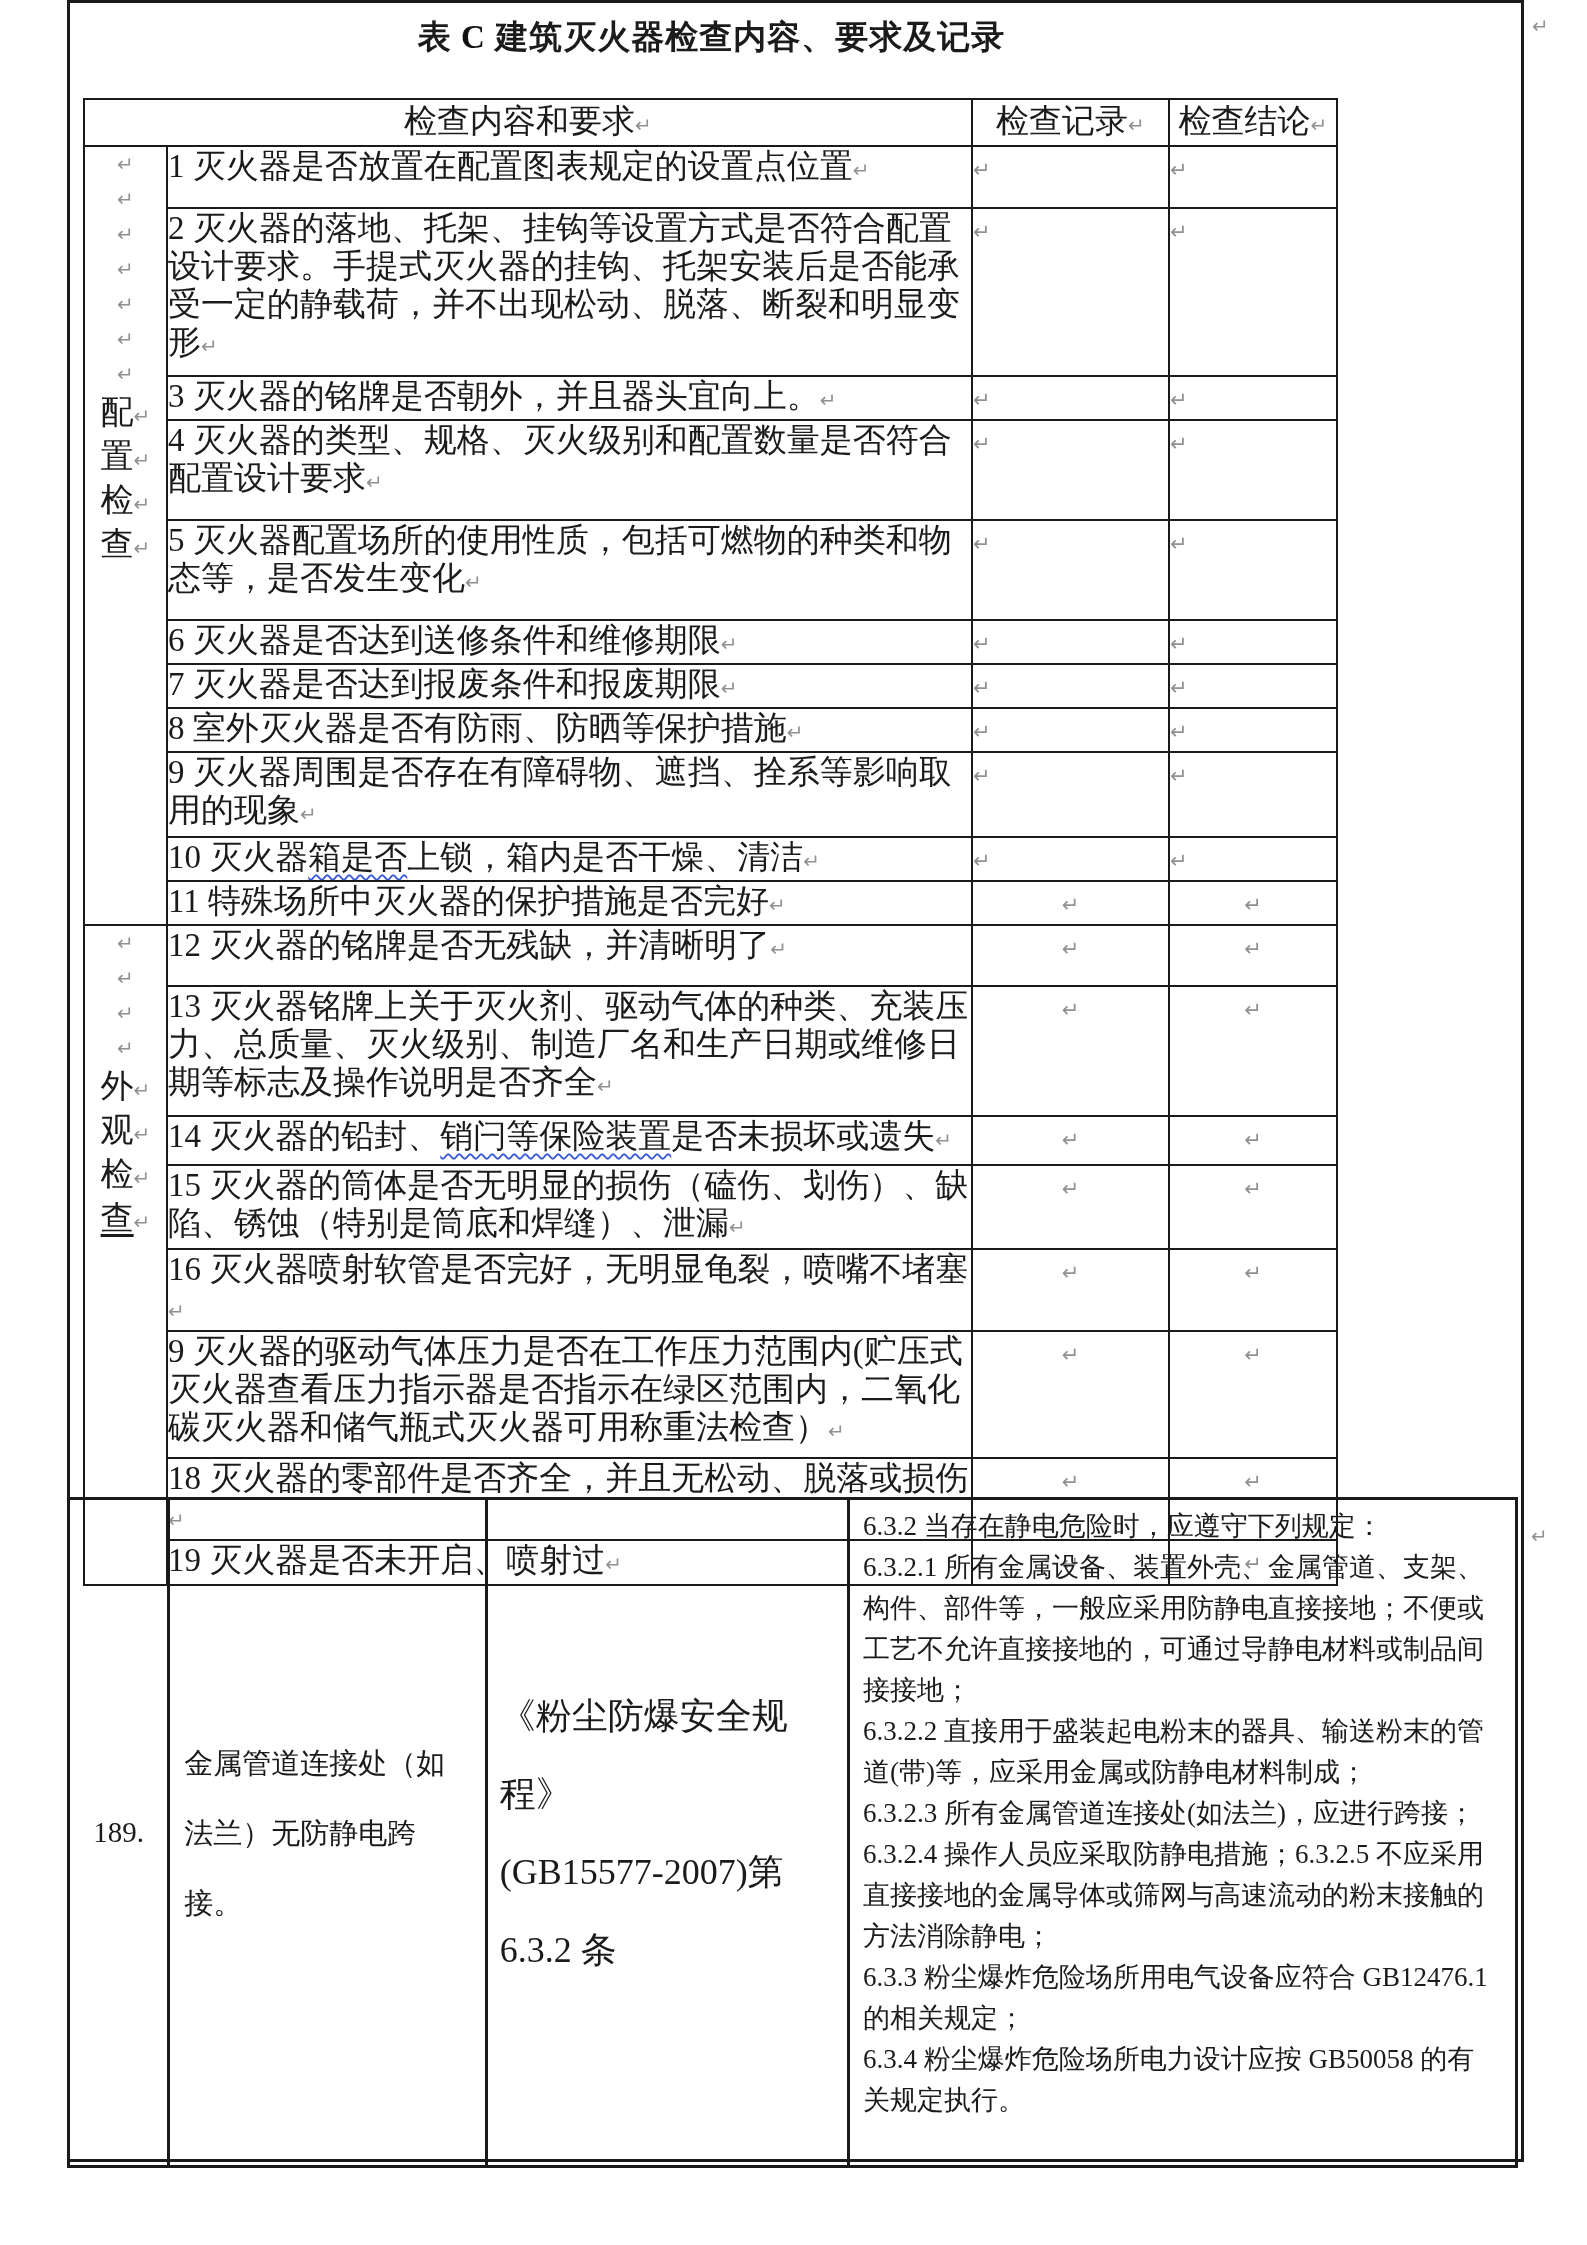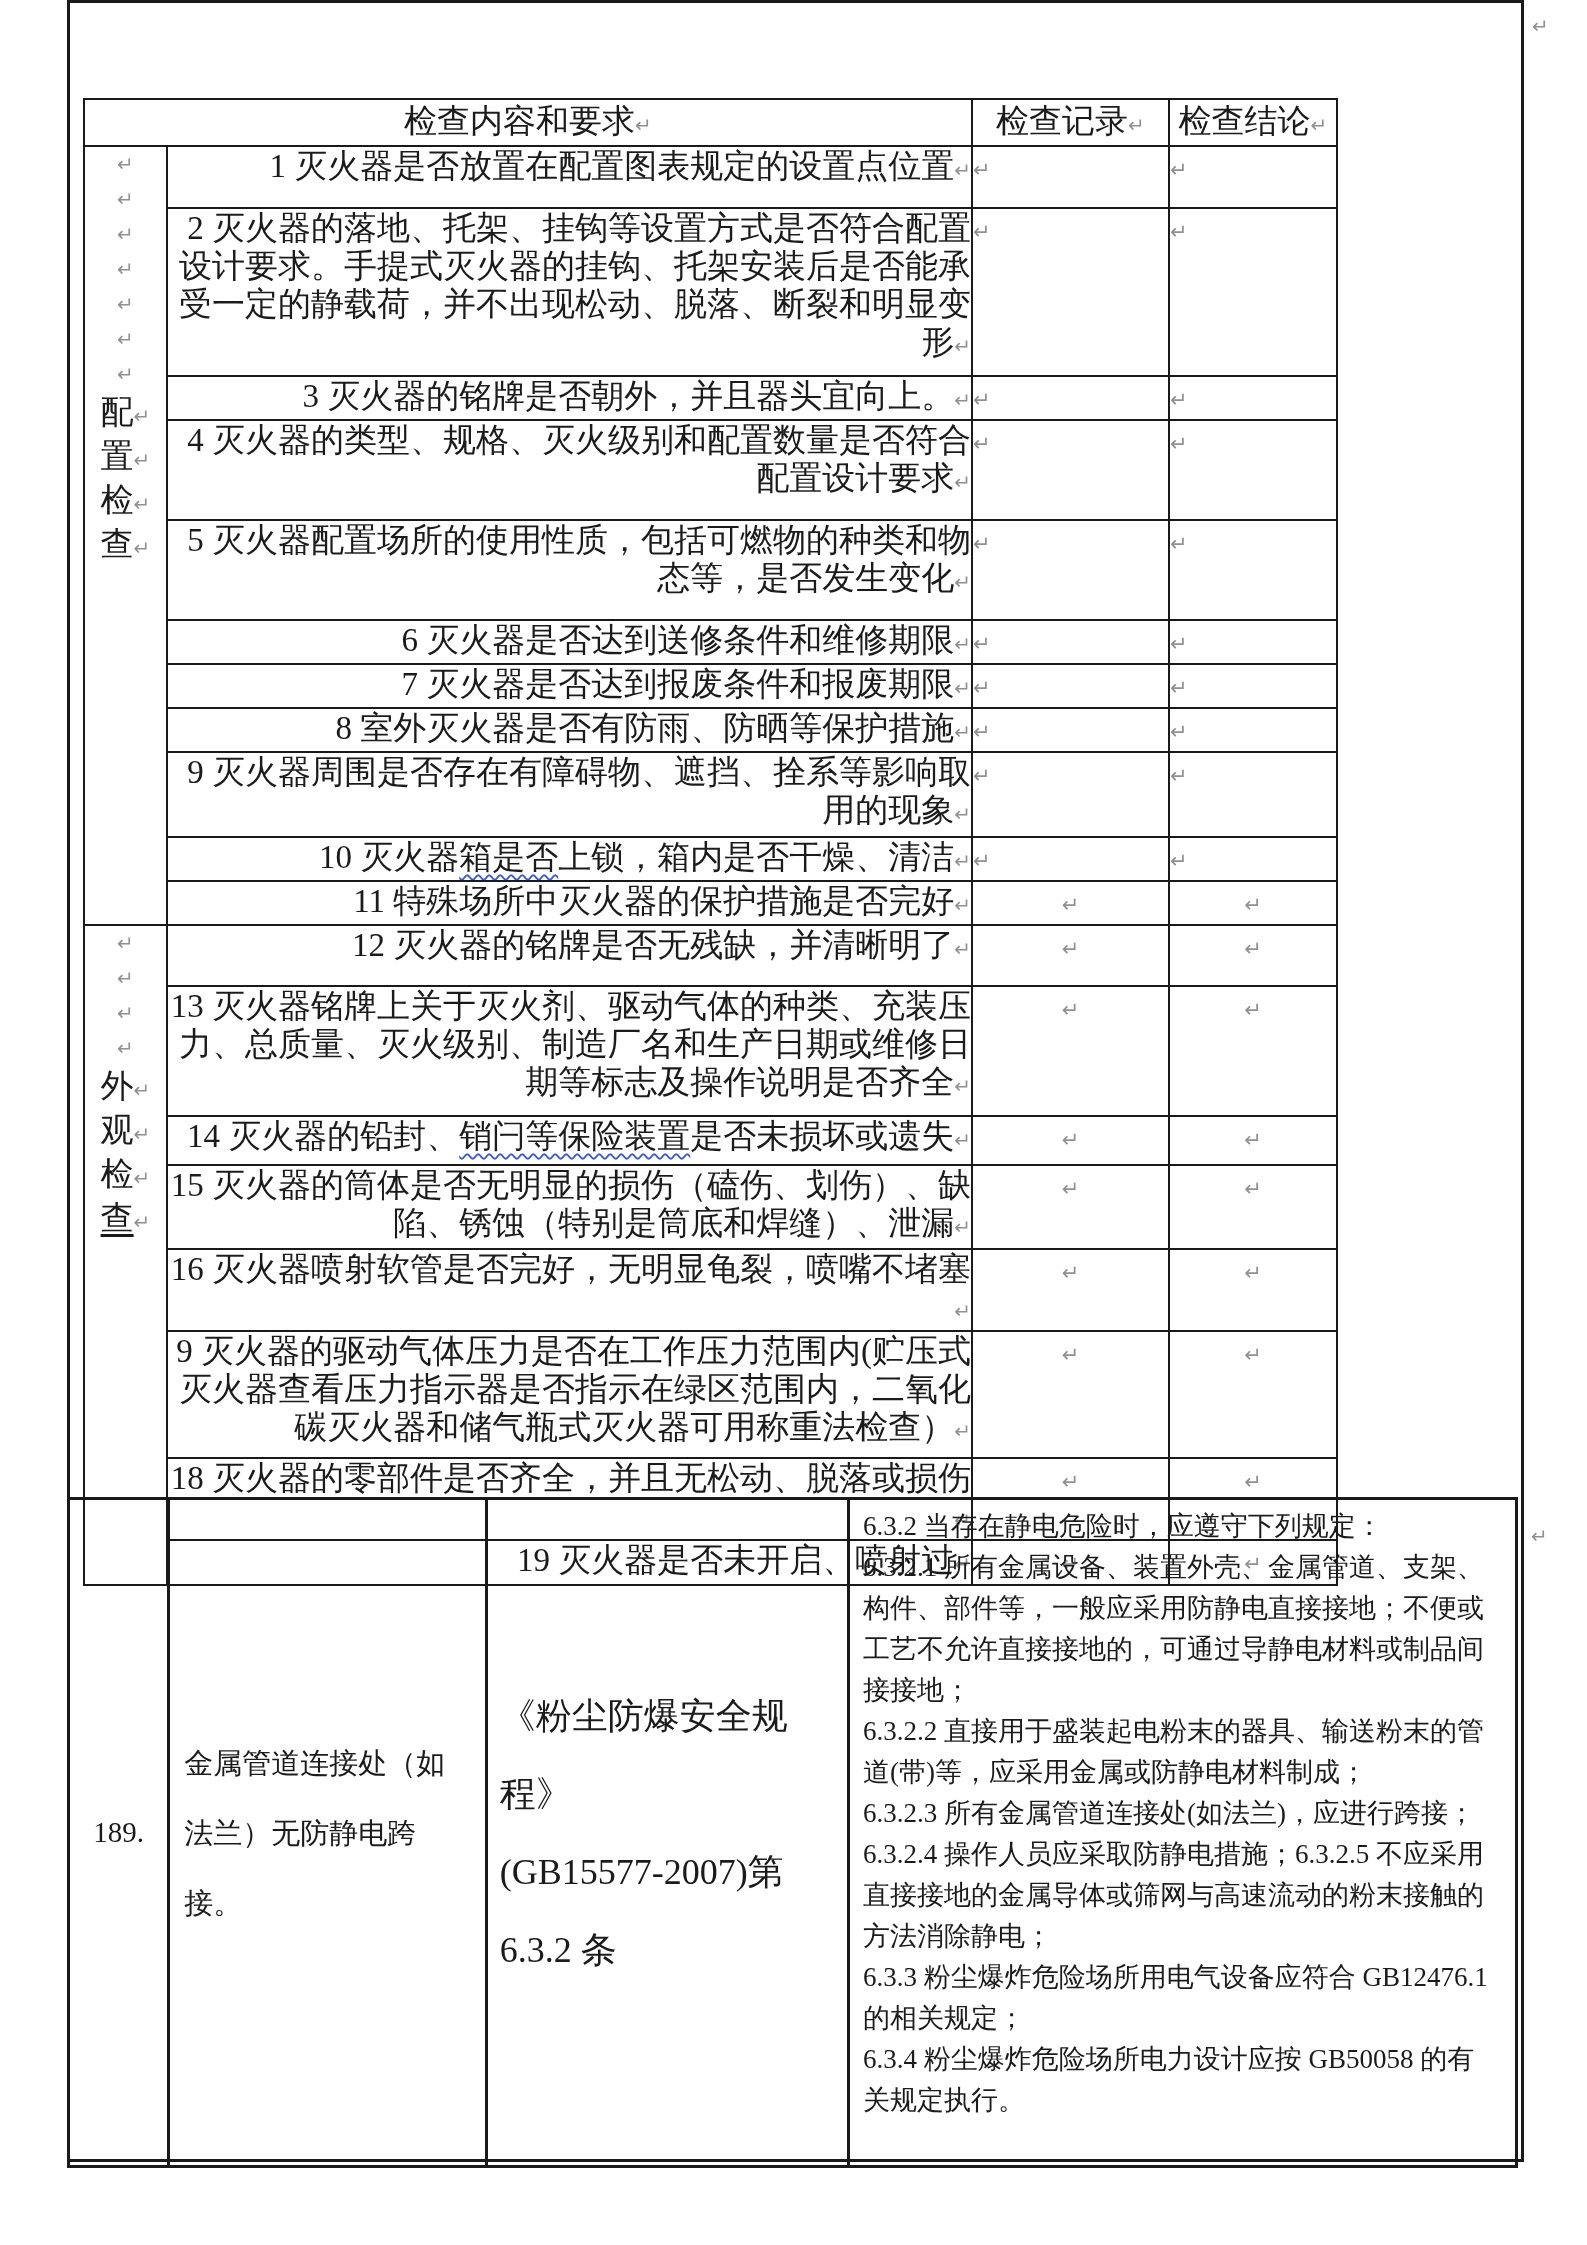--- a/index.html
+++ b/index.html
@@ -14,21 +14,21 @@
   #title .tc{font-weight:bold;color:#111;}
   
   #insp{position:absolute;left:13px;top:95px;border-collapse:collapse;table-layout:fixed;}
   #insp td,#insp th{border:2px solid #1a1a1a;padding:0;box-sizing:border-box;vertical-align:top;
                     font-size:33px;font-weight:normal;line-height:38px;overflow:hidden;}
   #insp th{text-align:center;vertical-align:middle;}
   td.cat{text-align:center;padding-top:6px;}
   td.cat .lbl-line{display:block;line-height:40px;font-size:33px;}
   td.cat .lbl-line .pilcrow{font-size:20px;}
   td.cat .pp{display:block;line-height:35px;font-size:20px;}
-  td.content{padding:3px 4px 0 8px;text-align:right;}
+  td.content{padding:3px 4px 0 8px;}
   td.pm{vertical-align:middle;}
   td.pm .pilcrow{font-size:21px;}
   td.pm.pm-left{padding-left:14px;text-align:left;}
   td.pm.pm-left2{padding-left:18px;text-align:left;}
   td.pm.pm-center{text-align:center;}
   .wavy{text-decoration:underline;text-decoration-style:wavy;text-decoration-color:#3c5bd6;
         text-decoration-thickness:2px;text-underline-offset:6px;}
   .u{text-decoration:underline;text-underline-offset:5px;}
   .endmark{font-size:20px;}
   
@@ -43,20 +43,23 @@
 </head>
 <body>
 
 <div id="page">
 
   <span class="floating-pilcrow pilcrow" style="left:1532px;top:14px;">↵</span>
   <span class="floating-pilcrow pilcrow" style="left:1531px;top:1524px;">↵</span>
 
   <div id="outer">
 
+    <div id="title">
+      <span>表 </span><span class="tc">C</span><span> 建筑灭火器检查内容、要求及记录</span>
+    </div>
 
     <table id="insp">
       <colgroup>
         <col style="width:83px">
           <col style="width:805px">
           <col style="width:197px">
           <col style="width:168px">
       </colgroup>
       <tbody id="insp-body">
         <tr style="height:47px">

